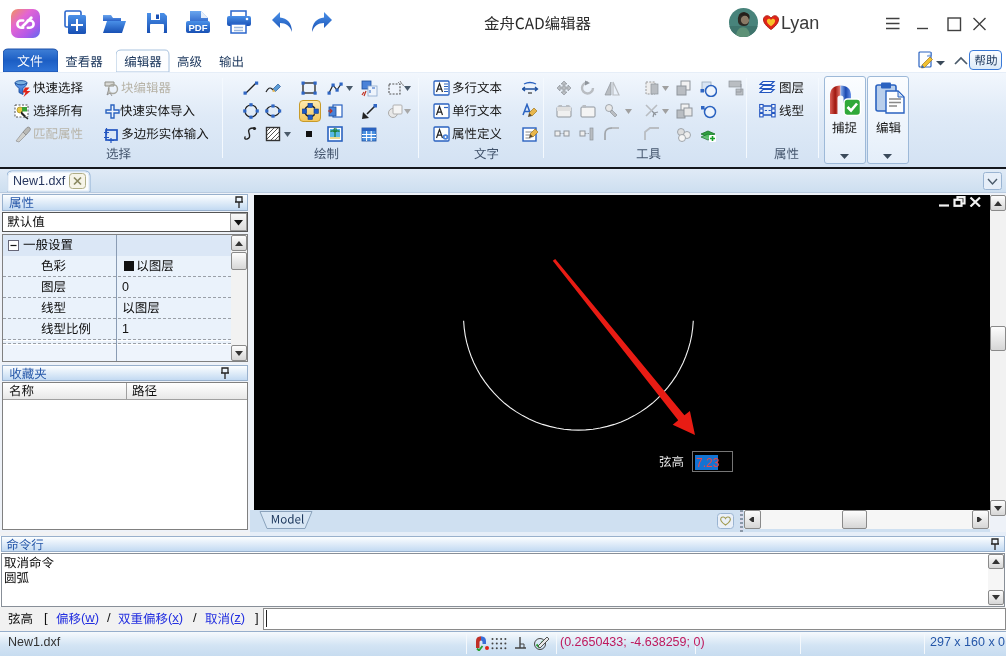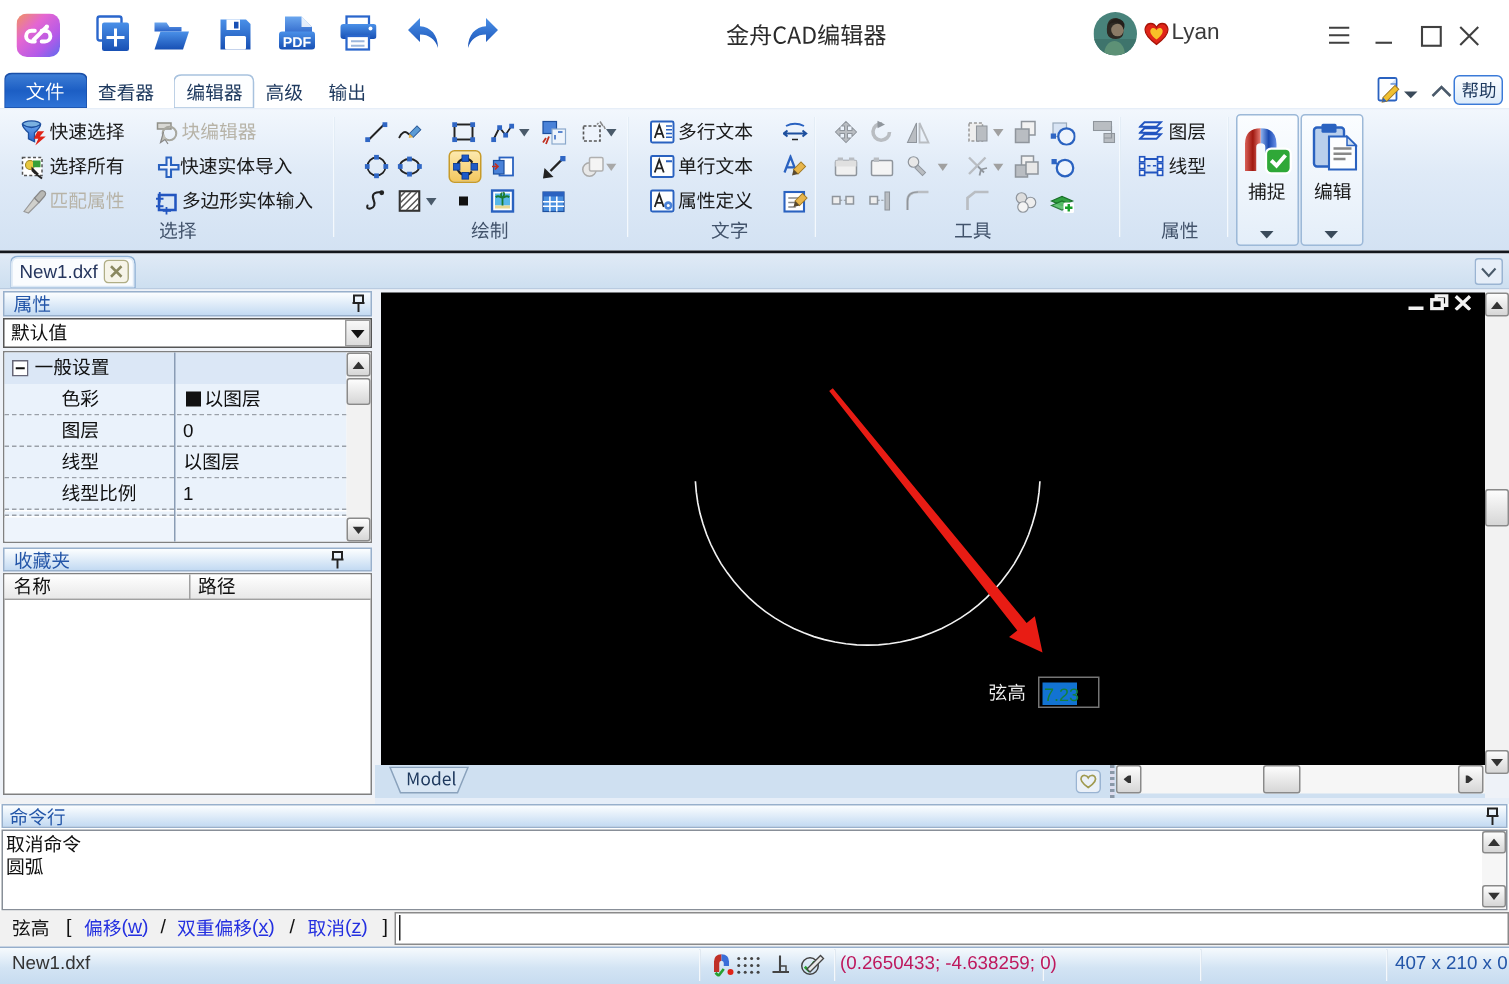--- a/index.html
+++ b/index.html
@@ -96,21 +96,21 @@
 <path d="M7 29 C7 16 21 16 21 29 Z" fill="#5d9176"></path>
 <path d="M9 14 Q8 4 15 4 Q21 5 20 13 Q20 18 15 18 Q10 18 9 14 Z" fill="#2e2a24"></path>
 <circle cx="16" cy="12" r="4.2" fill="#8a7a66"></circle>
 <path d="M10 9 Q12 3 18 5 Q22 7 20 12 Q19 7 15 7 Q11 7 10 9 Z" fill="#241f1a"></path>
       </g>
     </svg>
 <svg class="abs" style="left:762px;top:13px" width="18" height="18" viewBox="0 0 19 18">
 <path d="M9.5 17 C2.5 12 0.5 7.5 2 4.5 C3.5 1.5 7.5 1.5 9.5 5 C11.5 1.5 15.5 1.5 17 4.5 C18.5 7.5 16.5 12 9.5 17 Z" fill="#e02418" stroke="#a81408" stroke-width="0.9"></path>
 <path d="M9.5 13.5 C5.5 10.5 4.5 8 5.5 6.5 C6.5 5 8.5 5.2 9.5 7 C10.5 5.2 12.5 5 13.5 6.5 C14.5 8 13.5 10.5 9.5 13.5 Z" fill="#f8c028"></path>
     </svg>
-<div class="abs" style="left:781px;top:13px;font-size:15px;color:#3a3a3a;">Lyan</div>
+<div class="abs" style="left:781px;top:13px;font-size:18px;color:#3a3a3a;">Lyan</div>
 <svg class="abs" style="left:886px;top:16px" width="120" height="16" viewBox="0 0 120 16">
 <g stroke="#404040" stroke-width="1.4" fill="none">
 <path d="M0 2.5 h13.5 M0 7.5 h13.5 M0 12.5 h13.5"></path>
 <path d="M31 12.5 h11"></path>
 <rect x="62" y="2" width="12.5" height="12.5"></rect>
 <path d="M87.5 2 L99.5 14 M99.5 2 L87.5 14"></path>
 </g>
     </svg>
 <div class="abs" style="left:0;top:47px;width:1006px;height:25px;background:#fff;"></div>
 <svg class="abs" style="left:3px;top:48px" width="55" height="24" viewBox="0 0 55 24">
@@ -617,21 +617,21 @@
     </svg>
 <svg class="abs" style="left:254px;top:195px" width="736px" height="315px" viewBox="254 195 736 315">
 <path d="M463.6 320.8L464.2 328.1L465.2 335.3L466.7 342.4L468.7 349.4L471.1 356.3L473.9 363.0L477.2 369.6L480.8 375.9L484.9 381.9L489.3 387.7L494.1 393.2L499.2 398.4L504.6 403.3L510.3 407.8L516.4 411.9L522.6 415.6L529.1 419.0L535.8 421.9L542.6 424.4L549.6 426.4L556.7 428.0L563.9 429.2L571.2 429.9L578.5 430.1L585.7 429.9L593.0 429.2L600.2 428.0L607.3 426.4L614.3 424.4L621.1 421.9L627.8 419.0L634.3 415.6L640.5 411.9L646.6 407.8L652.3 403.3L657.7 398.4L662.8 393.2L667.6 387.7L672.0 381.9L676.1 375.9L679.7 369.6L683.0 363.0L685.8 356.3L688.2 349.4L690.2 342.4L691.7 335.3L692.7 328.1L693.3 320.8" fill="none" stroke="#f2f2f2" stroke-width="1.1"></path>
 <path d="M552.8 260.7 L555.2 258.9 L684.4 415.3 L689.9 410.9 L695 435 L672.7 424.7 L678.2 420.3 Z" fill="#e81c14"></path>
 </svg>
 <svg style="position:absolute;left:659px;top:455px;" width="25" height="15" viewBox="0 -11.25 25.00 15.00">
       <path d="M7.3 -10.2C7.6 -9.7 8 -9 8.2 -8.5L4.8 -8.5L4.8 -7.6L7.5 -7.6C6.9 -6.5 6.1 -5.4 5.8 -5.1C5.5 -4.7 5.3 -4.5 5.1 -4.4C5.2 -4.2 5.3 -3.7 5.4 -3.6C5.6 -3.6 6 -3.7 8.2 -3.9C7.3 -2.7 6.4 -1.8 6.1 -1.4C5.5 -0.8 5.1 -0.5 4.8 -0.4C4.9 -0.1 5 0.3 5.1 0.5C5.5 0.4 6 0.3 10.8 -0.2C10.9 0.2 11 0.5 11.1 0.8L12 0.4C11.7 -0.5 10.9 -1.9 10.1 -3L9.3 -2.7C9.7 -2.1 10.1 -1.5 10.4 -0.9L6.4 -0.6C8 -2.1 9.6 -4.1 11 -6.2L10.1 -6.6C9.7 -6 9.3 -5.4 8.8 -4.7L6.5 -4.6C7.2 -5.5 7.9 -6.5 8.5 -7.6L11.9 -7.6L11.9 -8.5L8.5 -8.5L9.1 -8.8C8.9 -9.2 8.5 -9.9 8.1 -10.5ZM0.9 -7.2C0.9 -6 0.9 -4.5 0.8 -3.5L3.4 -3.5C3.3 -1.2 3.1 -0.3 2.9 -0.1C2.8 0 2.7 0 2.5 0C2.2 0 1.6 0 1 0C1.2 0.2 1.3 0.6 1.3 0.9C1.9 0.9 2.5 0.9 2.8 0.9C3.2 0.9 3.4 0.8 3.6 0.5C4 0.1 4.1 -1 4.3 -3.9C4.3 -4 4.3 -4.3 4.3 -4.3L1.7 -4.3C1.7 -4.9 1.7 -5.6 1.7 -6.3L4.3 -6.3L4.3 -9.9L0.7 -9.9L0.7 -9.1L3.4 -9.1L3.4 -7.2ZM16.1 -7L21.5 -7L21.5 -5.9L16.1 -5.9ZM15.1 -7.7L15.1 -5.2L22.5 -5.2L22.5 -7.7ZM18 -10.3L18.4 -9.2L13.2 -9.2L13.2 -8.4L24.2 -8.4L24.2 -9.2L19.4 -9.2C19.3 -9.6 19.1 -10.1 18.9 -10.5ZM13.7 -4.5L13.7 1L14.6 1L14.6 -3.7L22.9 -3.7L22.9 0C22.9 0.2 22.8 0.2 22.7 0.2C22.5 0.2 21.9 0.2 21.4 0.2C21.5 0.4 21.6 0.7 21.7 0.9C22.5 0.9 23 0.9 23.4 0.8C23.7 0.7 23.8 0.5 23.8 0L23.8 -4.5ZM16 -2.9L16 0.3L16.9 0.3L16.9 -0.4L21.3 -0.4L21.3 -2.9ZM16.9 -2.2L20.5 -2.2L20.5 -1.1L16.9 -1.1Z" fill="#f0f0f0"></path>
     </svg>
 <div class="abs" style="left:692px;top:451px;width:41px;height:21px;background:#000;border:1px solid #757575;"></div>
 <div class="abs" style="left:695px;top:455px;width:23px;height:15px;background:#1273d2;"></div>
-<div class="abs" style="left:696px;top:456px;font-size:12px;color:#15803d;text-align:right;">7.23</div>
+<div class="abs" style="left:696px;top:456px;font-size:12px;color:#ef4444;text-align:right;">7.23</div>
 <div class="abs" style="left:990px;top:195px;width:16px;height:321px;background:#f2f2f2;"></div>
 <div class="abs" style="left:990px;top:195px;width:16px;height:16px;background:linear-gradient(#fdfdfd,#d6d6d6);border:1px solid #8a8a8a;border-radius:2px;"></div>
     <svg class="abs" style="left:994.0px;top:200.5px" width="8" height="5">
       <path d="M0 5 h8 l-4-5 z" fill="#333"></path>
     </svg>
 <div class="abs" style="left:990px;top:326px;width:16px;height:25px;background:linear-gradient(#fdfdfd,#d6d6d6);border:1px solid #8a8a8a;border-radius:2px;"></div>
 <div class="abs" style="left:990px;top:500px;width:16px;height:16px;background:linear-gradient(#fdfdfd,#d6d6d6);border:1px solid #8a8a8a;border-radius:2px;"></div>
     <svg class="abs" style="left:994.0px;top:505.5px" width="8" height="5">
       <path d="M0 0 h8 l-4 5 z" fill="#333"></path>
     </svg>
@@ -736,13 +736,13 @@
 <svg class="abs" style="left:514px;top:636px" width="13" height="14" viewBox="0 0 13 14">
 <path d="M6 1 V12 M1 12 H12" stroke="#444" stroke-width="1.4" fill="none"></path>
       <path d="M6 8 H10 V12" stroke="#444" stroke-width="1" fill="none"></path>
     </svg>
 <svg class="abs" style="left:533px;top:635px" width="17" height="16" viewBox="0 0 17 16">
 <circle cx="7" cy="9" r="5.5" fill="none" stroke="#444" stroke-width="1"></circle>
 <path d="M3.5 9.5 L6 12 L10 6" stroke="#28a030" stroke-width="1.8" fill="none"></path>
 <path d="M5 11 L14 2 L16 4 L7 13 Z" fill="#e8e8e8" stroke="#444" stroke-width="0.9"></path>
     </svg>
 <div class="abs" style="left:560px;top:635px;font-size:12.5px;color:#be185d;">(0.2650433; -4.638259; 0)</div>
-<div class="abs" style="left:930px;top:635px;font-size:12.5px;color:#2456a8;">407 x 210 x 0</div>
+<div class="abs" style="left:930px;top:635px;font-size:12.5px;color:#2456a8;">297 x 160 x 0</div>
 </div>
 </body></html>

